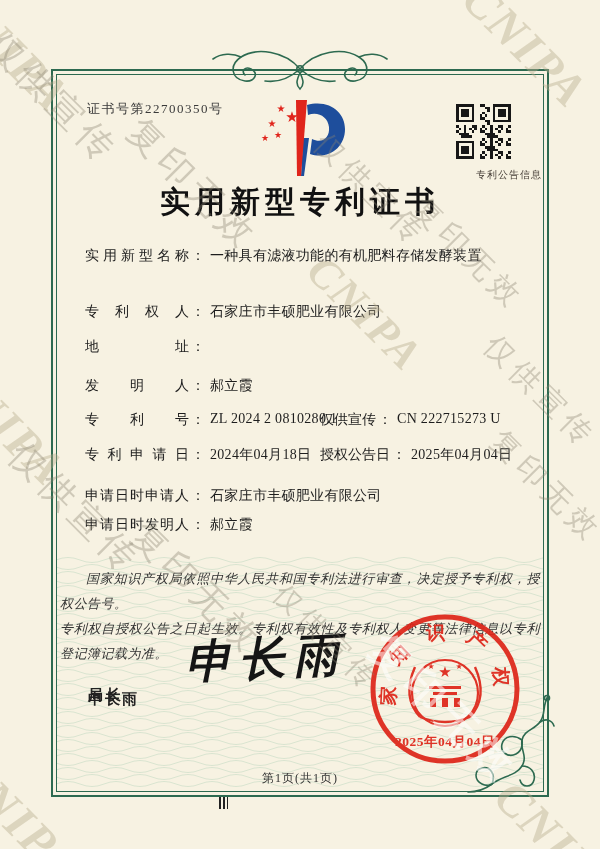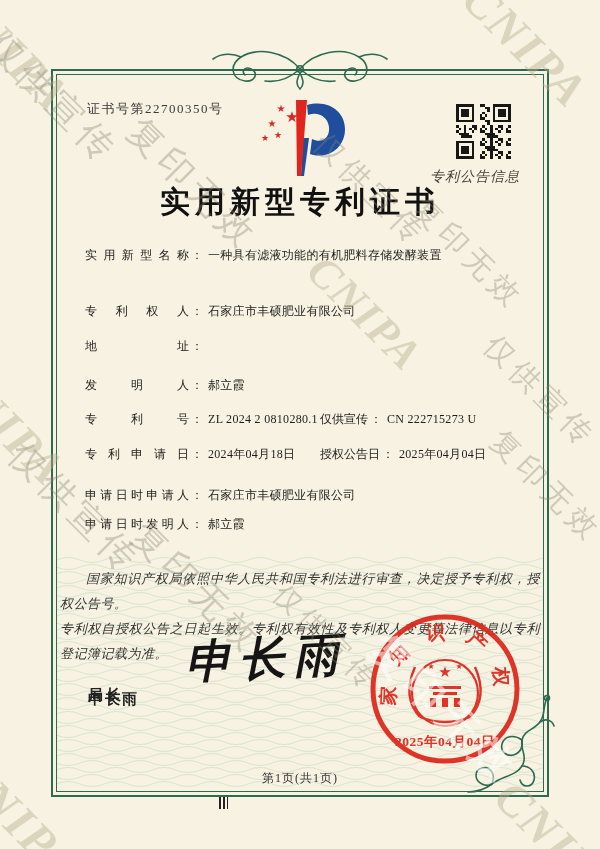--- a/index.html
+++ b/index.html
@@ -23,26 +23,26 @@
   .wm-cjk{color:#8a8371;opacity:.36;letter-spacing:6px;}
   .wm-latin{color:#b9ae8f;opacity:.42;font-style:italic;font-weight:bold;letter-spacing:2px;}
   .wm-white{color:#ffffff;opacity:.55;letter-spacing:8px;font-weight:bold;}
   
   .cert-no{position:absolute;left:87px;top:100px;font-size:13px;letter-spacing:1.5px;color:#3a3a3a;z-index:3;}
   .logo{position:absolute;left:250px;top:96px;z-index:3;}
   .logo-red{fill:var(--logo-red,#e0251c);}
   .logo-blue{fill:var(--logo-blue,#1e4e9c);}
   .qr{position:absolute;left:456px;top:104px;z-index:3;}
   .qr rect{fill:#171717;}
-  .qr-label{position:absolute;left:430px;top:168px;width:112px;text-align:left;
-    font-size:14px;font-style:italic;color:#473f38;letter-spacing:1px;z-index:3;}
+  .qr-label{position:absolute;left:430px;top:168px;width:112px;text-align:right;
+    font-size:10px;color:#473f38;letter-spacing:1px;z-index:3;}
   .title{position:absolute;left:0;top:182px;width:100%;text-align:center;
     font-size:30px;font-weight:bold;letter-spacing:5px;color:#111;z-index:3;}
   
-  .row{position:absolute;left:85px;display:flex;align-items:center;font-size:12px;z-index:3;}
+  .row{position:absolute;left:85px;display:flex;align-items:flex-start;font-size:14px;z-index:3;}
   .row-right{left:320px;}
   .lbl{display:inline-block;width:104px;text-align:justify;text-align-last:justify;flex:none;}
   .lbl-natural{flex:none;}
   .colon{flex:none;margin:0 5px 0 2px;}
   .val{letter-spacing:.3px;}
   .val-wrap{width:332px;line-height:20px;}
   
   .body-text{position:absolute;left:60px;top:566px;width:480px;font-size:13px;
     font-style:italic;line-height:25px;letter-spacing:.5px;color:#333;text-align:justify;z-index:3;}
   .body-line1{text-indent:2em;}

